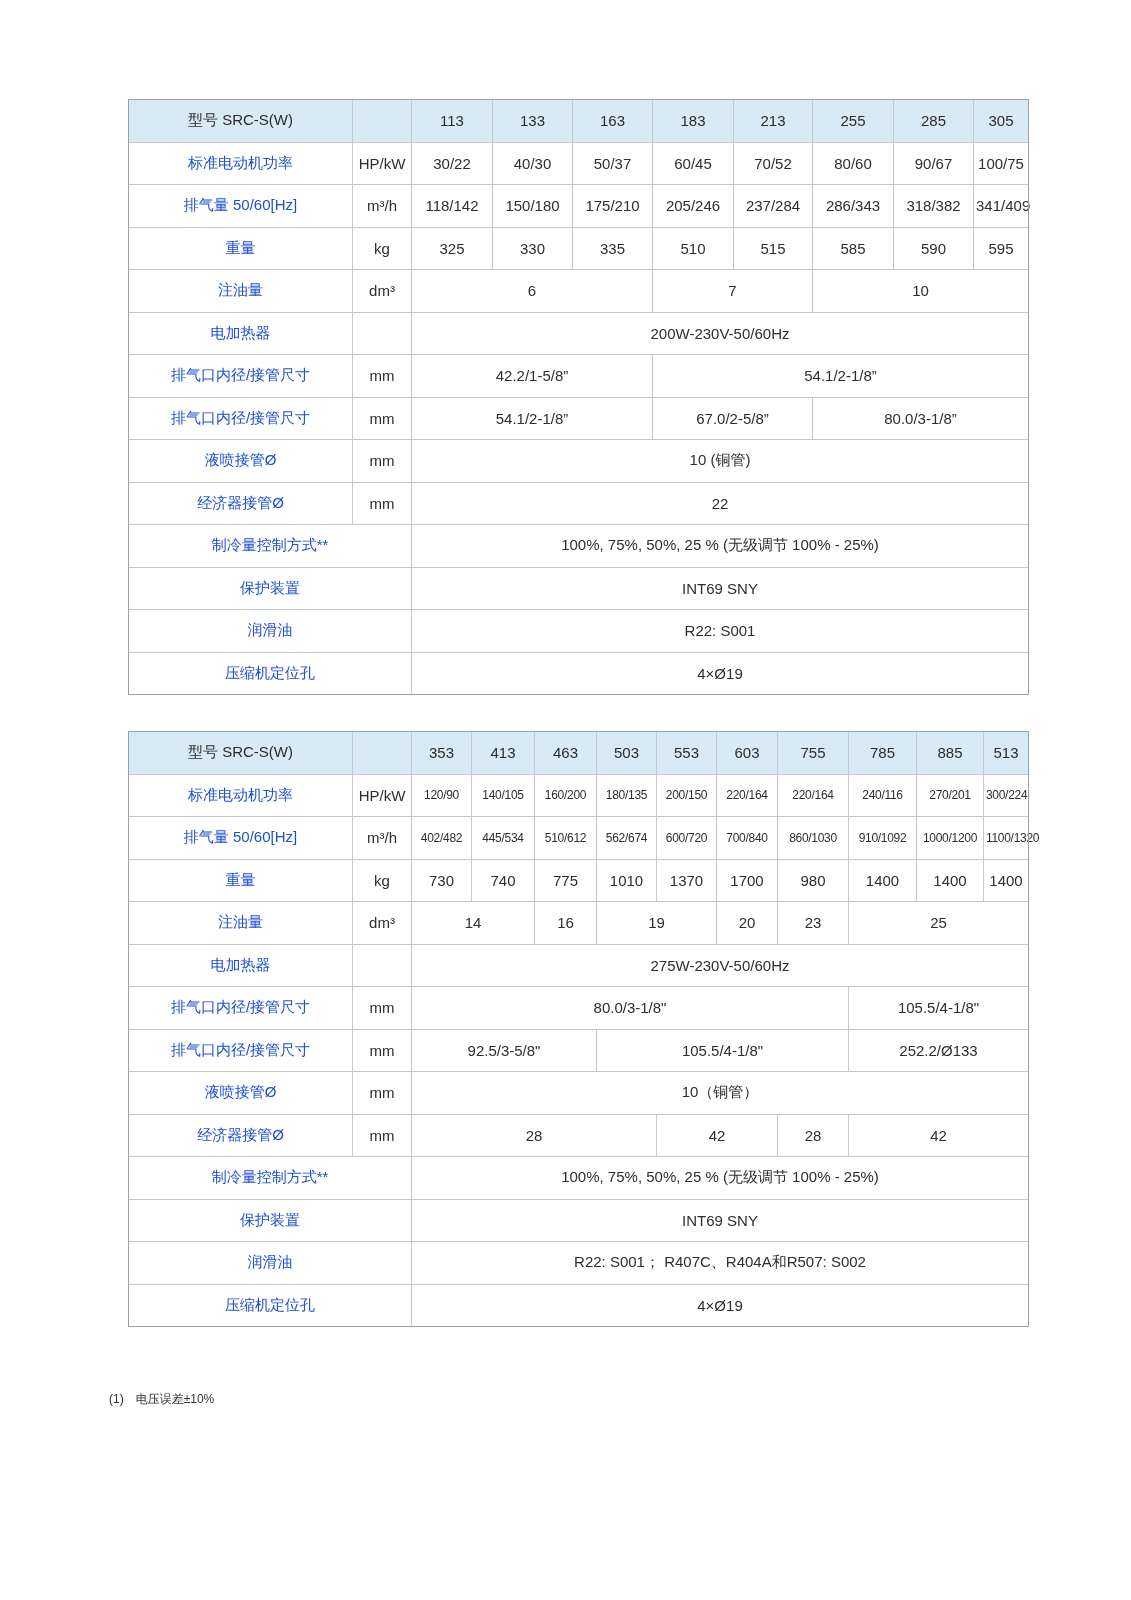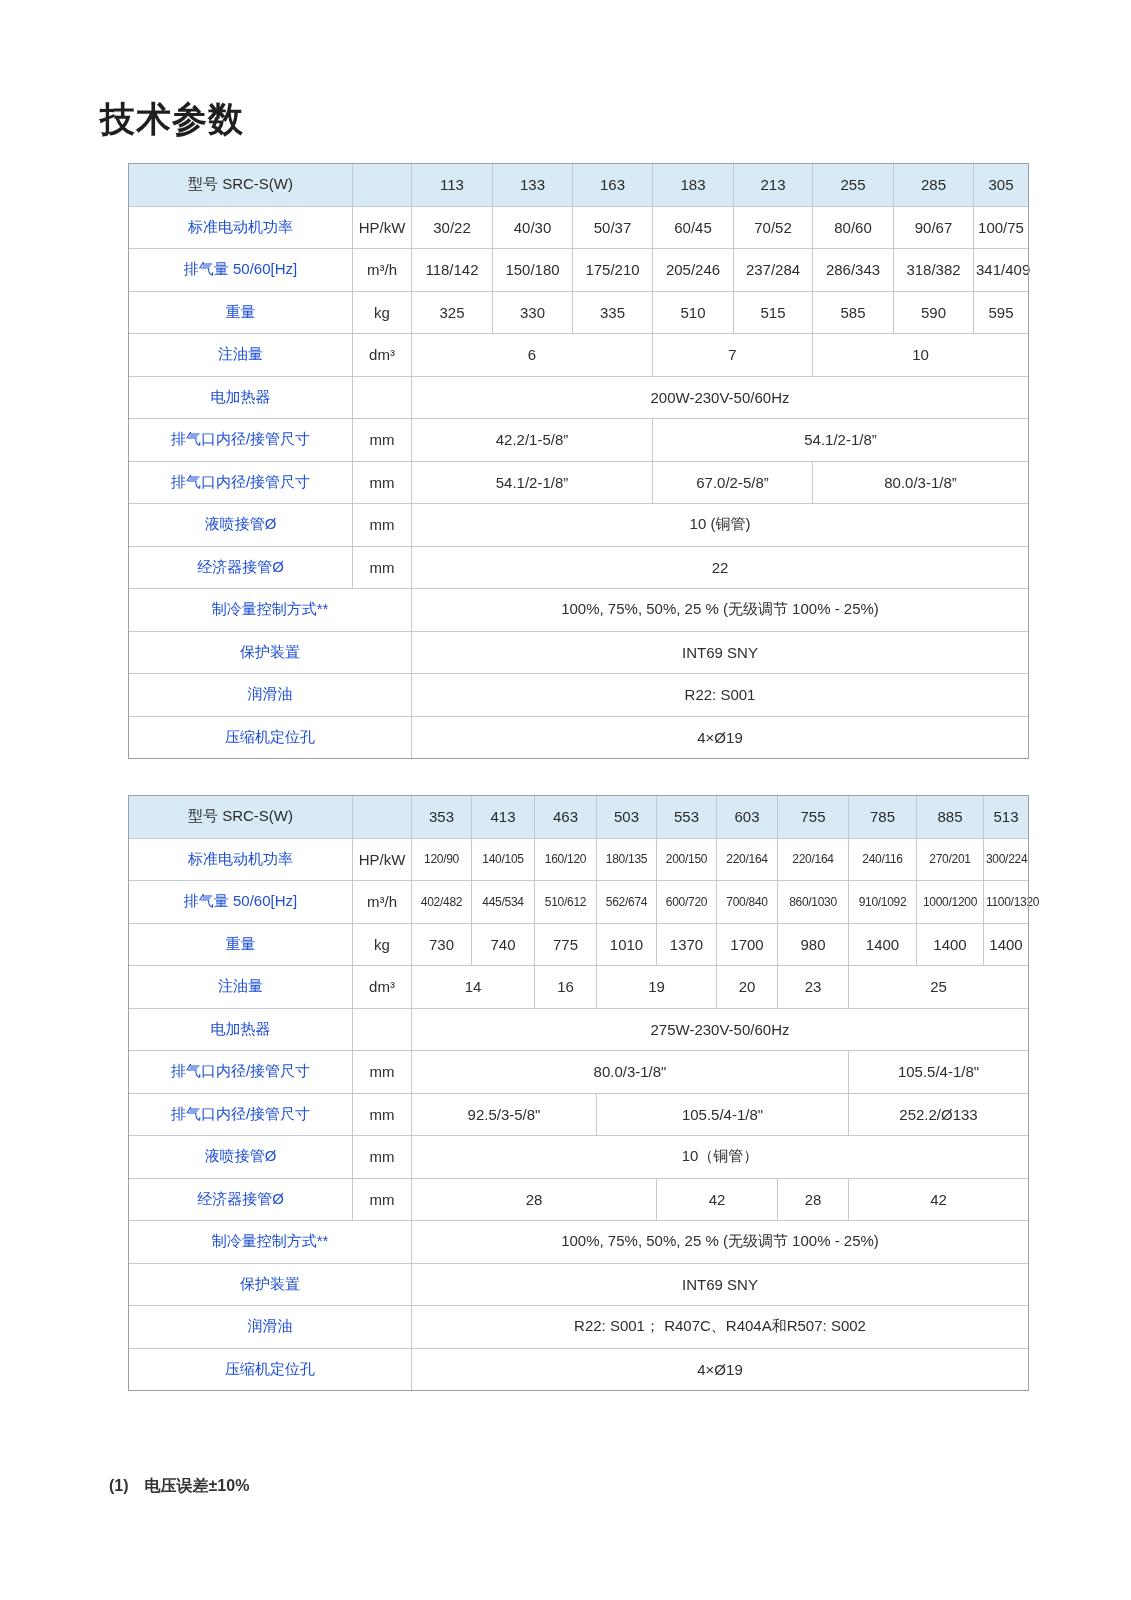--- a/index.html
+++ b/index.html
@@ -41,33 +41,31 @@
   table.spec thead th{
     background:#d8eaf6;
     color:#2b2b2b;
   }
   table.spec td.spec-label-cell{color:#1d4ed8;}
   table.spec tr.tight td.value-cell{
     font-size:12px;
     letter-spacing:-0.3px;
   }
   .footnote{
-    margin-top:85px;
+    margin-top:64px;
     padding-left:9px;
-    font-size:16px;
+    font-size:12px;
     color:#333333;
-    font-weight:bold;
   }
 </style>
 </head>
 <body>
 
 <div class="page">
 
-  <h1 class="page-title">技术参数</h1>
 
   <table class="spec">
     <colgroup>
       <col style="width:224px">
         <col style="width:59px">
       <col style="width:81px">
         <col style="width:80px">
         <col style="width:80px">
         <col style="width:81px">
       <col style="width:79px">
@@ -210,21 +208,21 @@
           <th class="header-model-cell">885</th>
           <th class="header-model-cell">513</th>
         </tr>
       </thead>
     <tbody>
         <tr class="tight">
           <td class="spec-label-cell">标准电动机功率</td>
           <td class="unit-cell">HP/kW</td>
           <td class="value-cell">120/90</td>
           <td class="value-cell">140/105</td>
-          <td class="value-cell">160/120</td>
+          <td class="value-cell">160/200</td>
           <td class="value-cell">180/135</td>
           <td class="value-cell">200/150</td>
           <td class="value-cell">220/164</td>
           <td class="value-cell">220/164</td>
           <td class="value-cell">240/116</td>
           <td class="value-cell">270/201</td>
           <td class="value-cell">300/224</td>
         </tr>
         <tr class="tight">
           <td class="spec-label-cell">排气量 50/60[Hz]</td>

